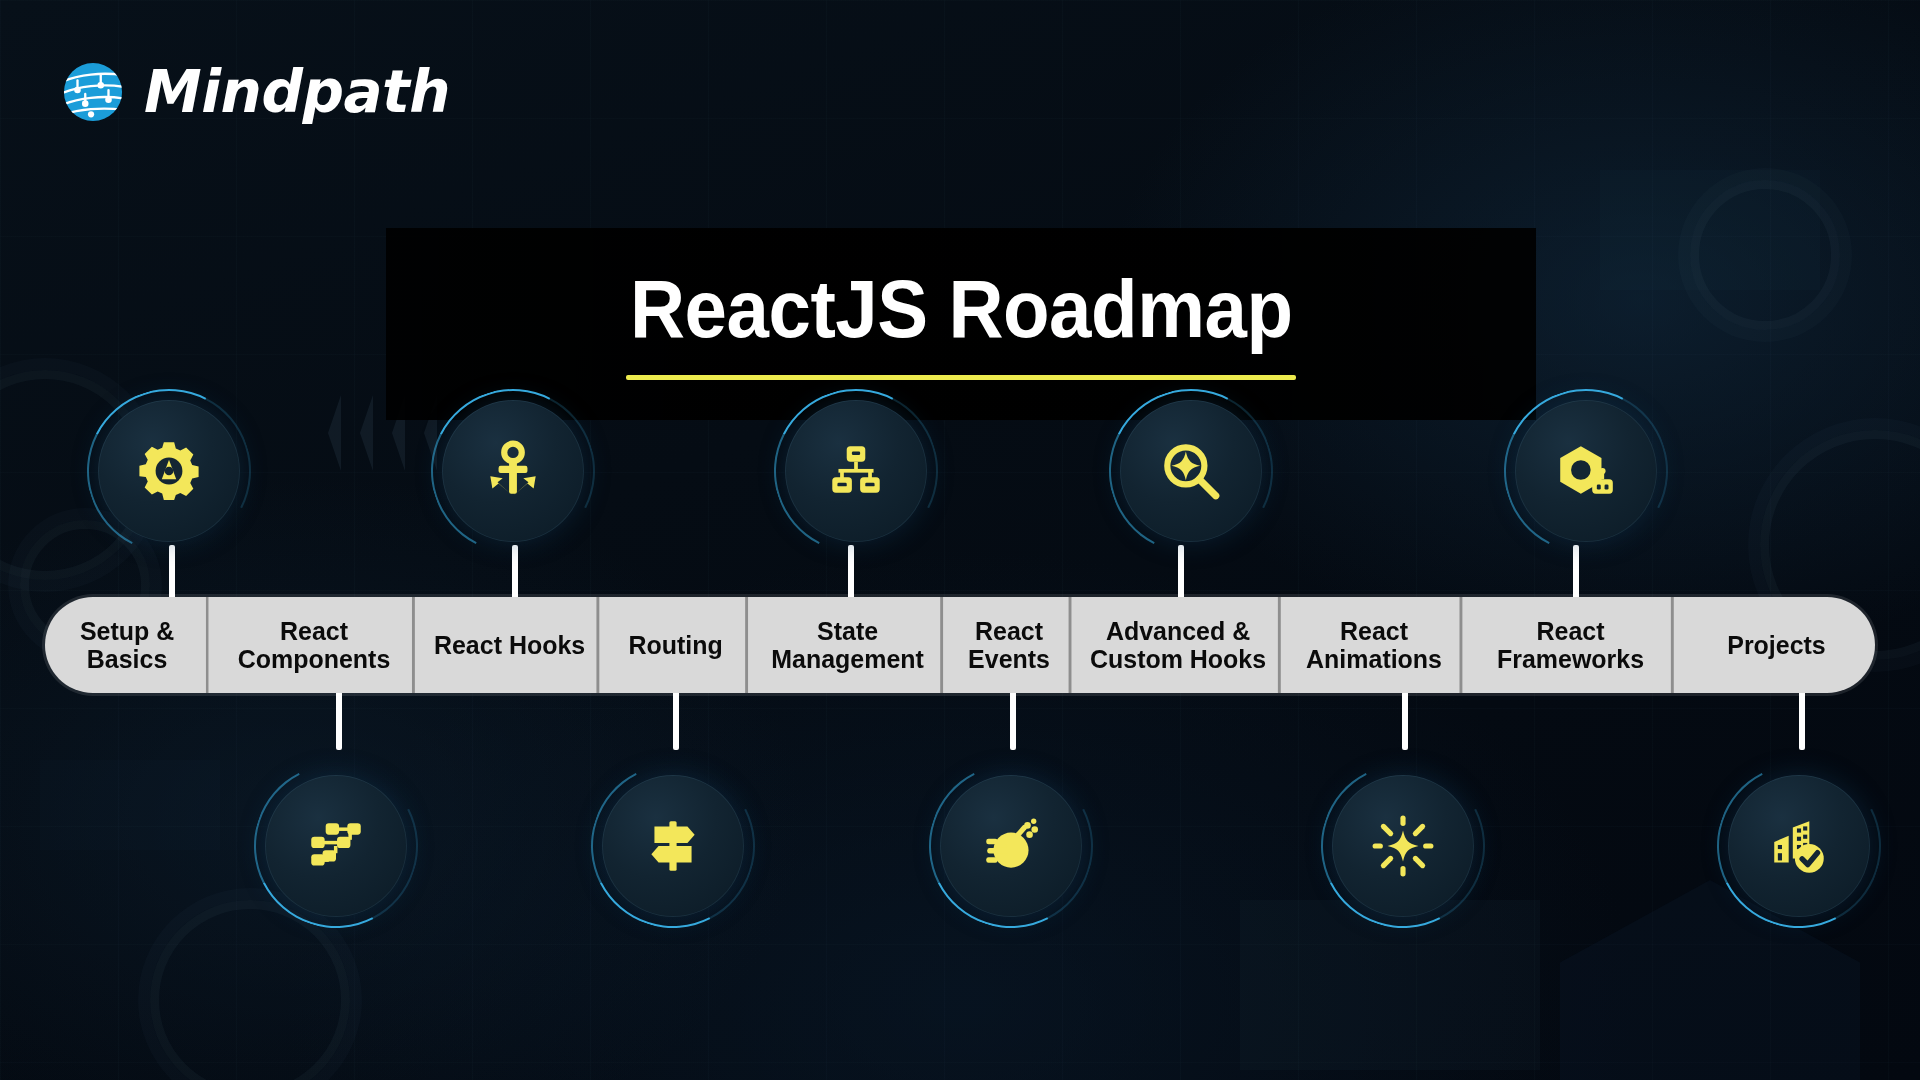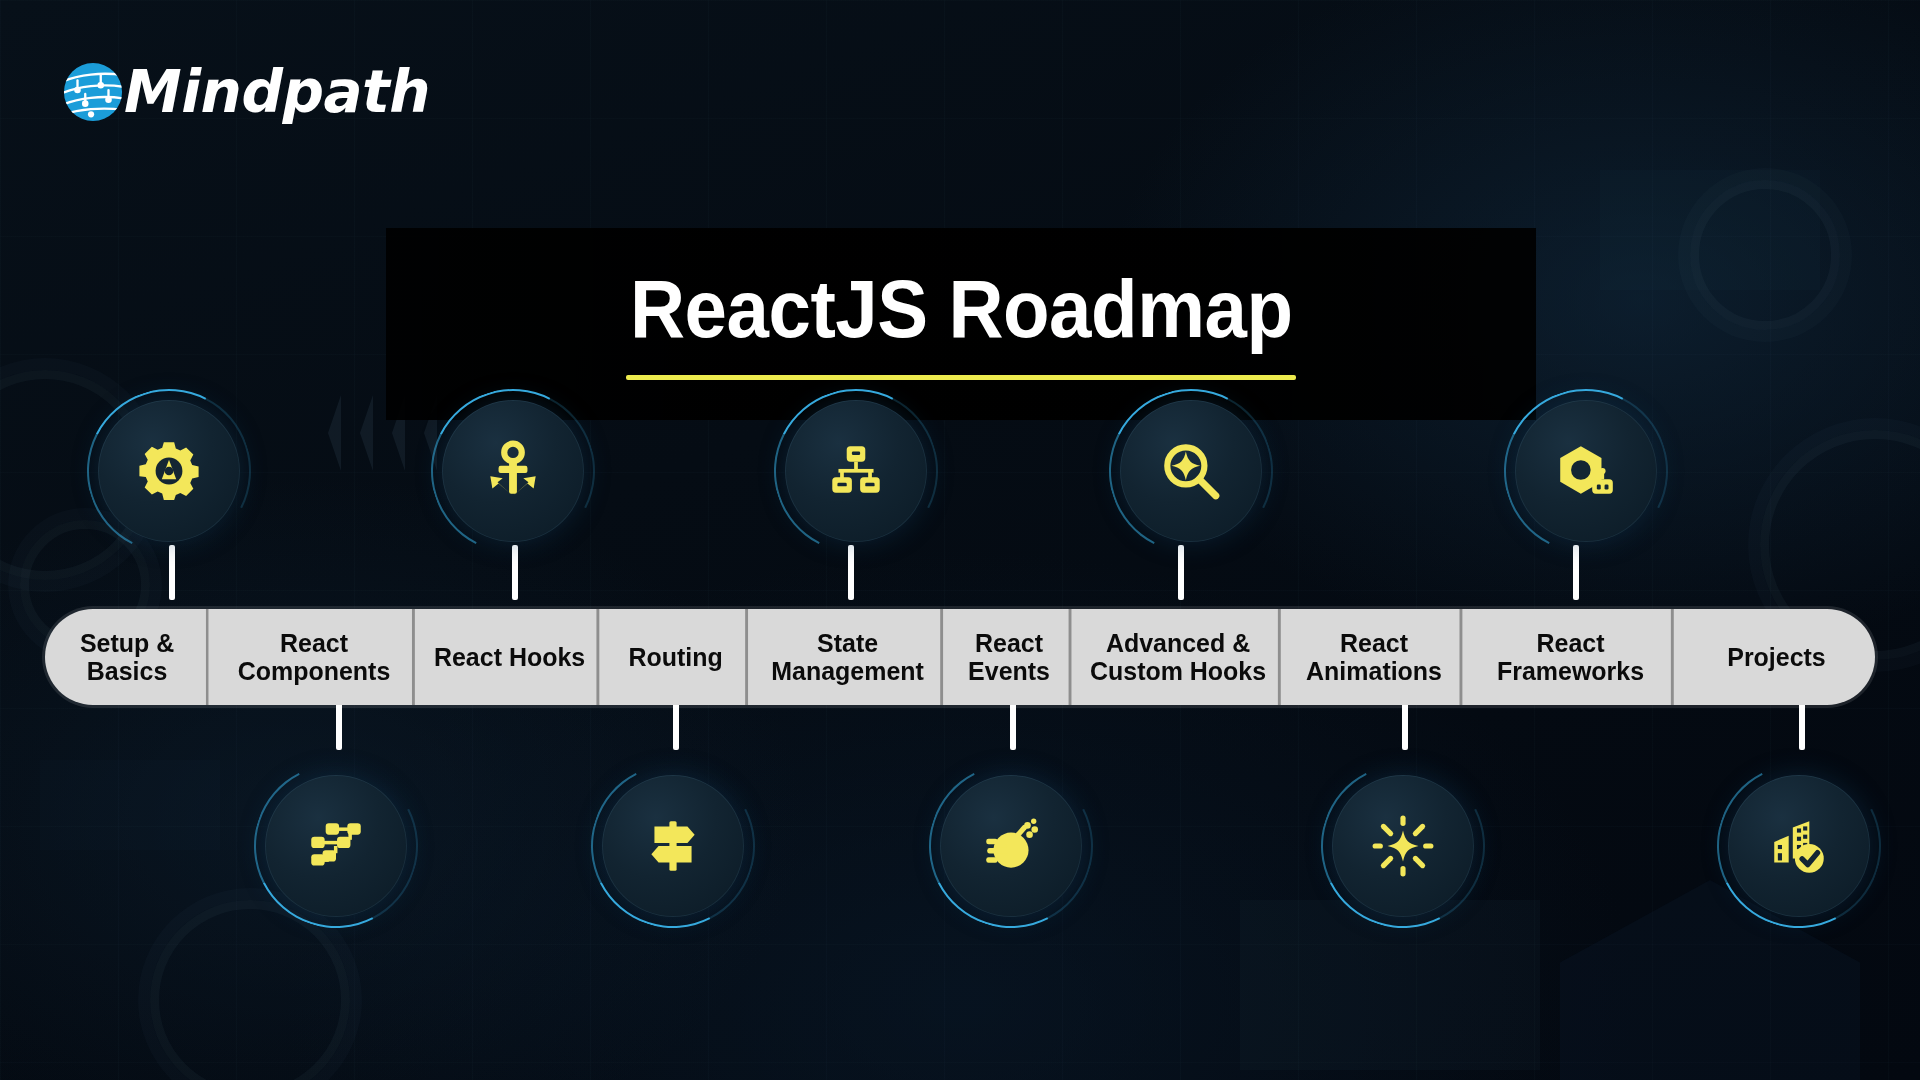--- a/index.html
+++ b/index.html
@@ -44,21 +44,21 @@
     position:absolute; inset:0;
     background-image:
       linear-gradient(to right, rgba(90,140,175,0.030) 1px, transparent 1px),
       linear-gradient(to bottom, rgba(90,140,175,0.022) 1px, transparent 1px);
     background-size:118px 118px;
   }
 
   
   #logo {
     position:absolute; left:62px; top:58px;
-    display:flex; align-items:center; 
+    display:flex; align-items:center; gap:20px;
   }
   #logo-mark { width:62px; height:62px; display:block; }
   #logo-text {
     color:#ffffff;
     font-size:58px;
     font-weight:700;
     font-style:italic;
     letter-spacing:-0.5px;
     font-family:"DejaVu Sans", sans-serif;
     white-space:nowrap;
@@ -93,21 +93,20 @@
   
   #bar {
     position:absolute;
     left:45px; top:597px;
     width:1830px; height:96px;
     background:#d9d9d9;
     border-radius:48px;
     display:flex;
     align-items:stretch;
     box-shadow:0 0 0 3px rgba(255,255,255,0.10);
-    margin-top:12px;
   }
   .cell {
     display:flex; align-items:center; justify-content:center;
     text-align:center;
     color:#0b0b0b;
     font-size:26px;
     font-weight:700;
     line-height:1.08;
     font-family:"Liberation Sans", sans-serif;
     border-right:3px solid #8e8e8e;

